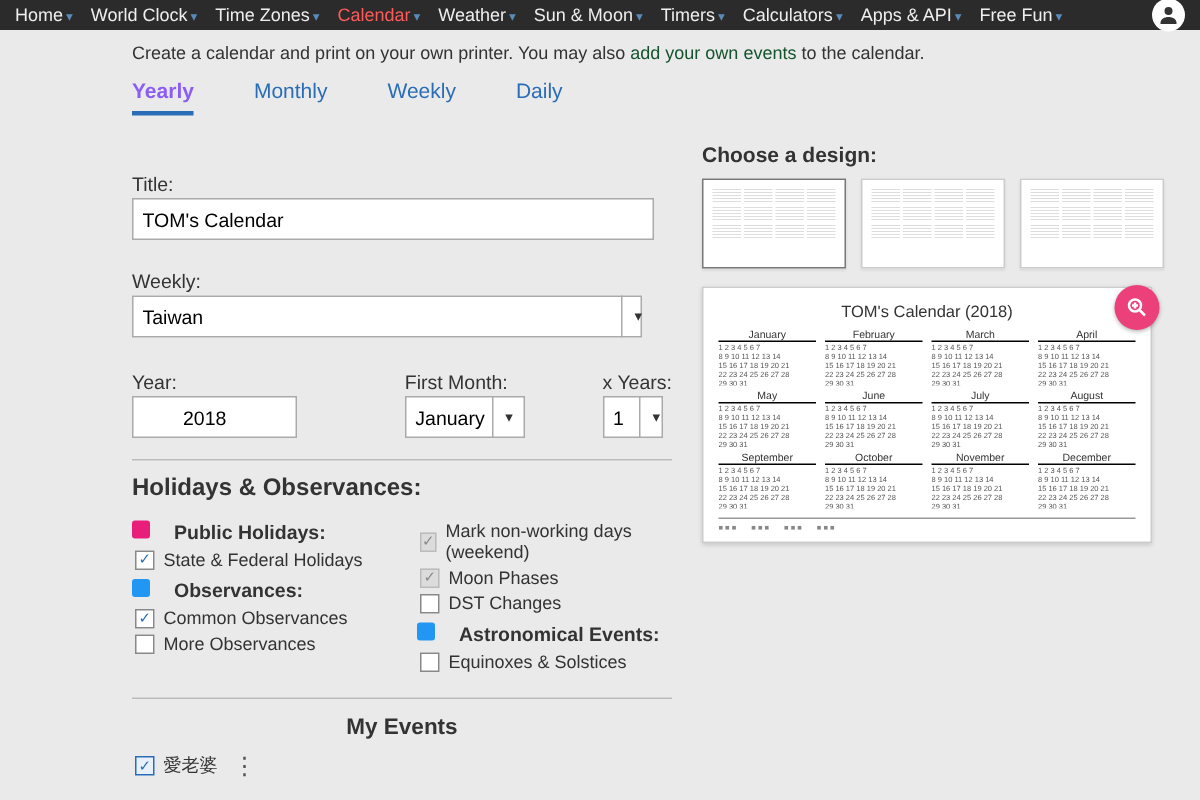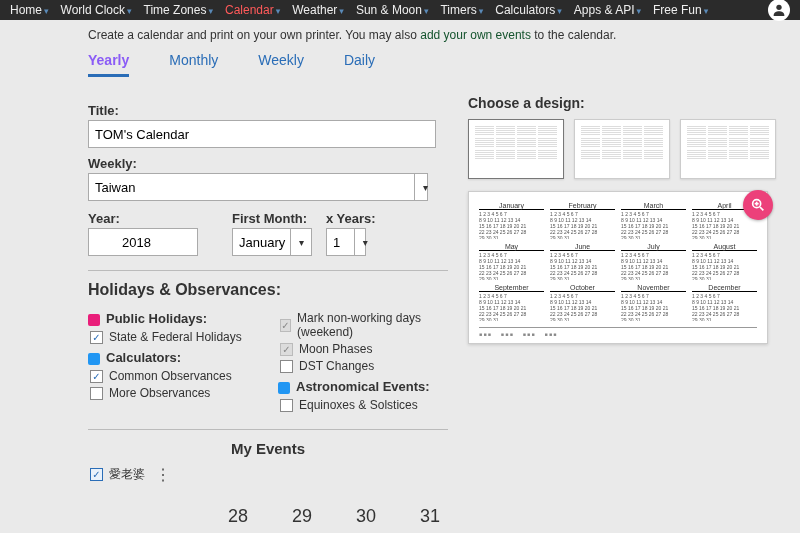--- a/index.html
+++ b/index.html
@@ -12,35 +12,35 @@
   .topnav .account { width: 22px; height: 22px; border-radius: 50%; background: #fff; display: flex; align-items: center; justify-content: center; color: #333; font-size: 14px; cursor: pointer; }
   .page { padding: 0 0 0 0; }
   .intro { font-size: 12px; padding: 8px 88px 10px; background: #eaeaea; }
   .intro a { color: #14532d; text-decoration: none; }
   .tabs { display: flex; gap: 40px; padding: 0 88px 8px; font-size: 14px; }
   .tabs .tab { color: #2a6db7; cursor: pointer; padding-bottom: 6px; }
   .tabs .tab.active { color: #8b5cf6; border-bottom: 3px solid #2a6db7; font-weight: bold; }
   .main { display: flex; padding: 10px 10px 0 88px; gap: 20px; }
   .form-col { width: 360px; }
   .preview-col { flex: 1; }
-  .label { font-weight: bold; font-size: 13px; margin: 8px 0 2px; }
+  .label { font-weight: normal; font-size: 13px; margin: 20px 0 2px; }
   .text-input { width: 348px; height: 28px; border: 1px solid #aaa; background: #fff; padding: 0 6px; font-size: 13px; }
   .select-wrap { position: relative; display: inline-block; }
   .select { height: 28px; border: 1px solid #aaa; background: #fff; padding: 0 24px 0 6px; font-size: 13px; appearance: none; }
   .select-arrow { position: absolute; right: 0; top: 0; width: 22px; height: 28px; border-left: 1px solid #aaa; display: flex; align-items: center; justify-content: center; font-size: 10px; pointer-events: none; color:#333; }
-  .row3 { display: flex; gap: 14px; margin-top: 2px; }
+  .row3 { display: flex; gap: 14px; margin-top: 2px; justify-content: space-between; }
   .row3 .col .select-wrap, .row3 .col .text-input { display: block; }
   .year-input { width: 110px; padding-left: 33px; }
   .month-sel { width: 80px; }
   .xyear-sel { width: 40px; }
   .hline { border: none; border-top: 1px solid #bbb; margin: 14px 0 10px; }
   .section-h { font-size: 16px; font-weight: bold; margin: 6px 0; }
   .hol-grid { display: flex; gap: 20px; }
   .hol-col { flex: 1; }
-  .group-head { font-weight: bold; font-size: 13px; margin: 6px 0 4px; display: flex; align-items: flex-end; gap: 6px; }
+  .group-head { font-weight: bold; font-size: 13px; margin: 6px 0 4px; display: flex; align-items: flex-start; gap: 16px; }
   .sq { width: 12px; height: 12px; border-radius: 2px; display: inline-block; }
   .sq.pink { background: #e91e7a; }
   .sq.blue { background: #2196f3; }
   .cb-row { display: flex; align-items: center; gap: 6px; font-size: 12px; margin: 3px 0 3px 2px; }
   .cb { width: 13px; height: 13px; border: 1px solid #888; background: #fff; display: inline-flex; align-items: center; justify-content: center; font-size: 10px; color: #2a6db7; cursor: pointer; }
   .cb.greyed { background: #dcdcdc; border-color: #bbb; color:#888; }
   .my-evt { display: flex; align-items: center; gap: 10px; }
   .more-dots { font-size: 16px; color: #555; cursor: pointer; }
   .design-h { font-weight: bold; font-size: 14px; margin: 0 0 8px; }
   .designs { display: flex; gap: 10px; margin-bottom: 12px; }
@@ -129,21 +129,21 @@
           <div class="group-head">
               <span class="sq pink"></span>
               <span>Public Holidays:</span>
             </div>
           <div class="cb-row">
               <span class="cb">✓</span>
               <span>State &amp; Federal Holidays</span>
             </div>
           <div class="group-head">
               <span class="sq blue"></span>
-              <span>Calculators:</span>
+              <span>Observances:</span>
             </div>
           <div class="cb-row">
               <span class="cb">✓</span>
               <span>Common Observances</span>
             </div>
           <div class="cb-row">
               <span class="cb"></span>
               <span>More Observances</span>
             </div>
         </div>
@@ -238,20 +238,21 @@
 
       <div class="preview-card">
         <div class="zoom-btn">
           <svg width="16" height="16" viewBox="0 0 24 24" fill="none" stroke="#fff" stroke-width="2.5">
               <circle cx="10" cy="10" r="6"></circle>
               <line x1="15" y1="15" x2="20" y2="20"></line>
               <line x1="7" y1="10" x2="13" y2="10"></line>
               <line x1="10" y1="7" x2="10" y2="13"></line>
             </svg>
         </div>
+        <div class="pv-title">TOM's Calendar (2018)</div>
         <div class="pv-grid" id="pv-grid">
             <div class="pv-month">
               <div class="mname">January</div>
               <div class="mc">1 2 3 4 5 6 7<br>8 9 10 11 12 13 14<br>15 16 17 18 19 20 21<br>22 23 24 25 26 27 28<br>29 30 31</div>
             </div>
             <div class="pv-month">
               <div class="mname">February</div>
               <div class="mc">1 2 3 4 5 6 7<br>8 9 10 11 12 13 14<br>15 16 17 18 19 20 21<br>22 23 24 25 26 27 28<br>29 30 31</div>
             </div>
             <div class="pv-month">

